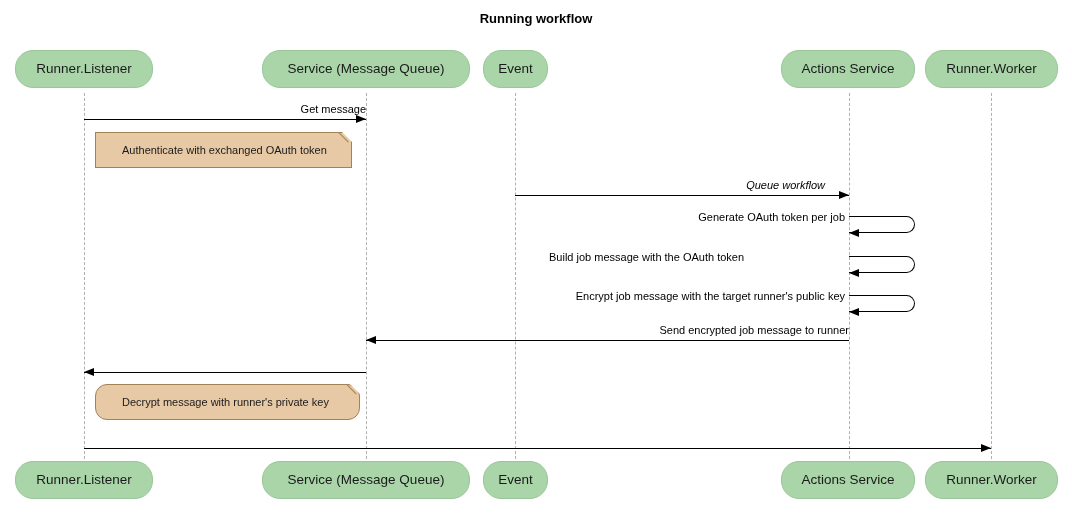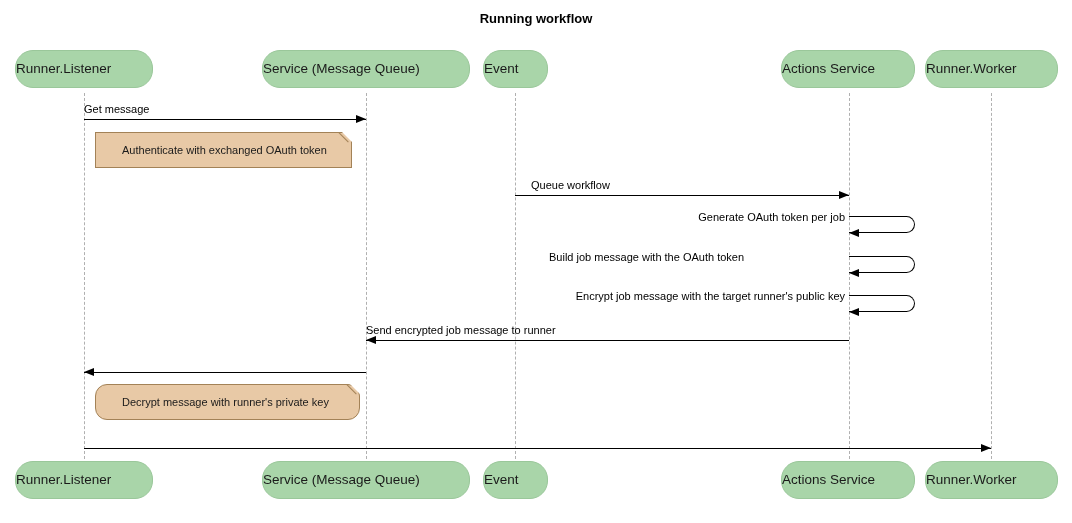--- a/index.html
+++ b/index.html
@@ -33,36 +33,36 @@
     border-left: 1px dashed #b0b0b0;
   }
   .participant {
     position: absolute;
     box-sizing: border-box;
     background: #a9d5a9;
     border: 1px solid #9ac79a;
     border-radius: 18px;
     height: 38px;
     line-height: 36px;
-    text-align: left;
+    text-align: center;
     font-size: 13.5px;
     color: #1a1a1a;
     white-space: nowrap;
   }
   .msg-line {
     position: absolute;
     height: 0;
     border-top: 1px solid #000000;
   }
   .msg-label {
     position: absolute;
     font-size: 11px;
     color: #000000;
     white-space: nowrap;
-    text-align: left;
+    text-align: right;
   }
   .arrowhead {
     position: absolute;
     width: 0;
     height: 0;
   }
   .arrowhead.right {
     border-top: 4.5px solid transparent;
     border-bottom: 4.5px solid transparent;
     border-left: 10px solid #000000;
@@ -143,21 +143,21 @@
   <div class="msg-label" style="left:84px; top:103px; width:282px;">Get message</div>
   <div class="msg-line" style="left:84px; top:119px; width:282px;"></div>
   <div class="arrowhead right" style="left:356px; top:114.5px;"></div>
 
   <div class="note" style="left:95px; top:132px; width:257px; height:36px;">
     <span>Authenticate with exchanged OAuth token</span>
     <span class="note-fold"></span>
     <span class="note-fold-edge"></span>
   </div>
 
-  <div class="msg-label" style="left:531px; top:179px; width:334px;">Queue workflow</div>
+  <div class="msg-label" style="left:491px; top:179px; width:334px;font-style:italic;">Queue workflow</div>
   <div class="msg-line" style="left:515px; top:195px; width:334px;"></div>
   <div class="arrowhead right" style="left:839px; top:190.5px;"></div>
 
   <div class="msg-label" style="left:549px; top:211px; width:296px; text-align:right;">Generate OAuth token per job</div>
   <div class="selfloop" style="left:849px; top:216px; width:66px; height:17px;"></div>
   <div class="arrowhead left" style="left:849px; top:228.5px;"></div>
 
   <div class="msg-label" style="left:549px; top:251px; width:296px; text-align:left;">Build job message with the OAuth token</div>
   <div class="selfloop" style="left:849px; top:256px; width:66px; height:17px;"></div>
   <div class="arrowhead left" style="left:849px; top:268.5px;"></div>

